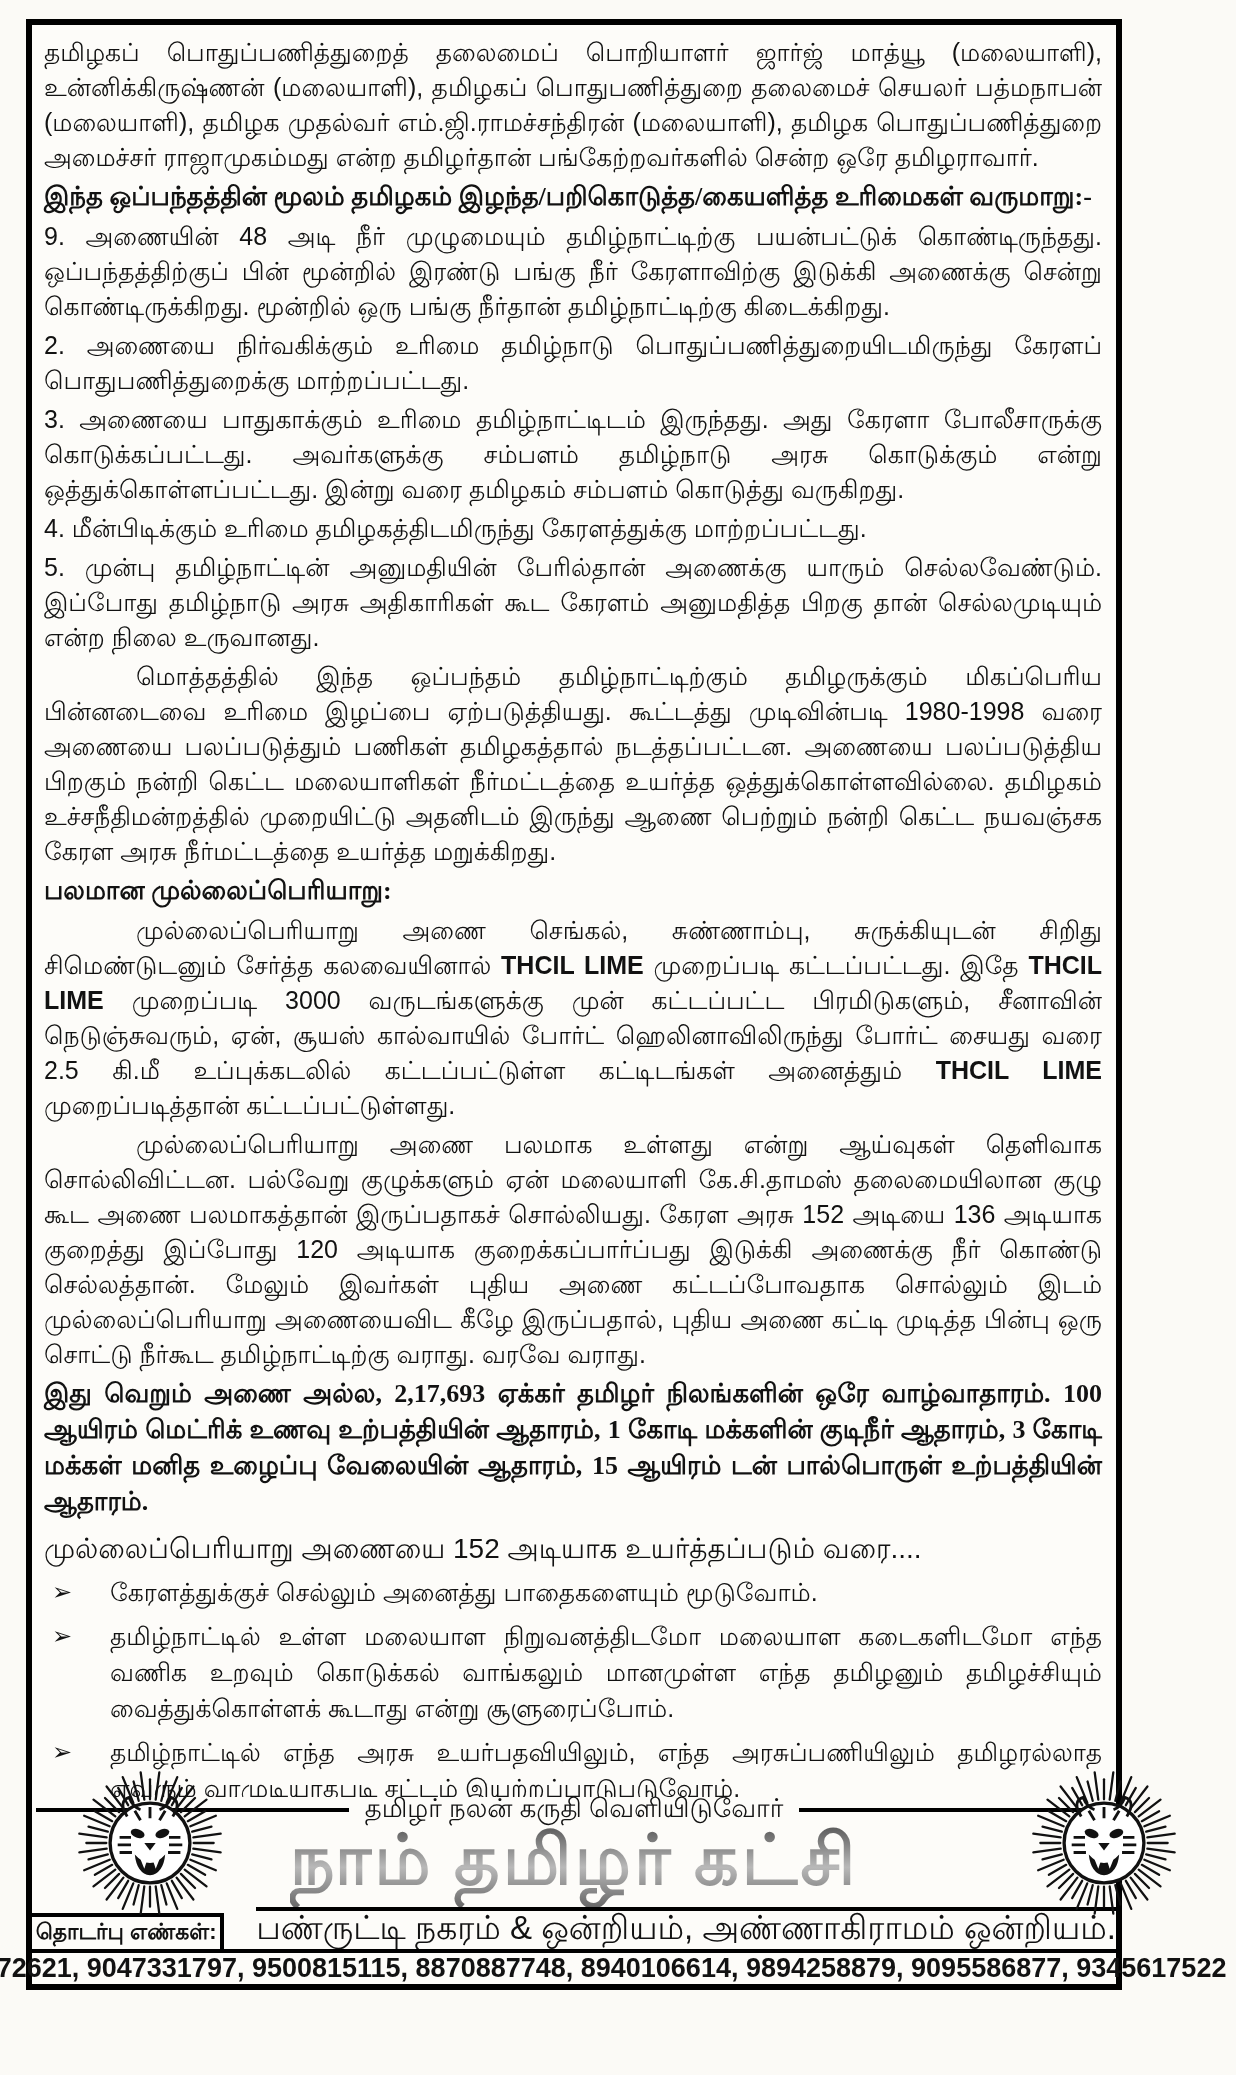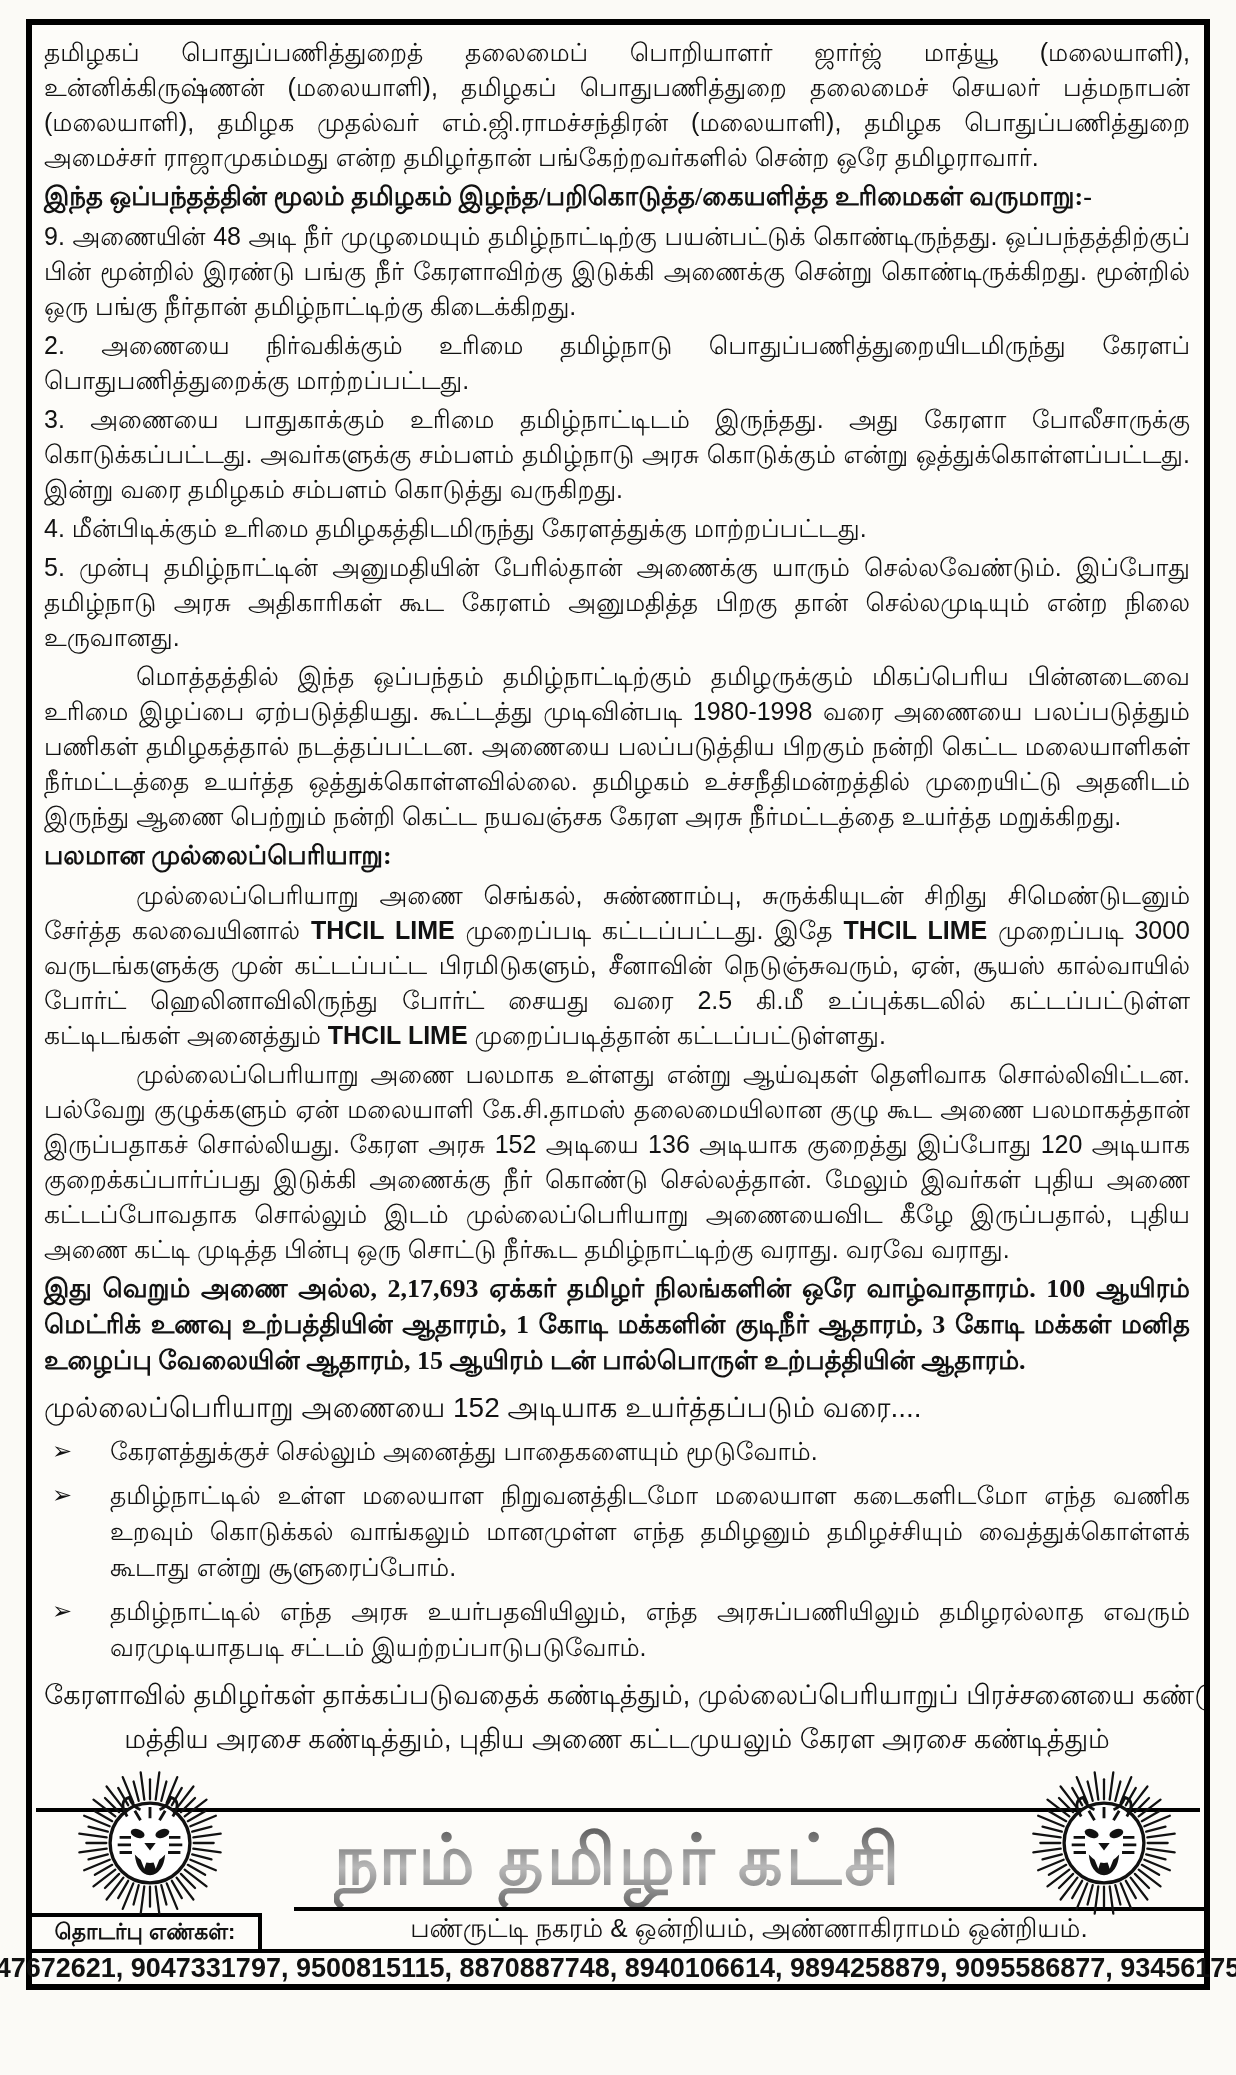--- a/index.html
+++ b/index.html
@@ -7,21 +7,21 @@
     position:relative;
     width:1236px;height:2075px;
     background:#fbfaf6;
     font-family:"Liberation Sans",sans-serif;
     color:#121212;
     overflow:hidden;
     margin:0 auto;
   }
   .outer{
     position:absolute;left:26px;top:19px;
-    width:1184px;height:1971px;
+    width:1096px;height:1971px;
     box-sizing:border-box;
     border:6px solid #000;
     display:flex;flex-direction:column;
     background:#fdfcf9;
   }
   .main-content{
     height:1772px;
     box-sizing:border-box;
     padding:10px 14px 0 12px;
     overflow:hidden;
@@ -114,21 +114,21 @@
     border-right:4px solid #000;
     display:flex;align-items:center;justify-content:center;
     font-size:22px;font-weight:bold;
     margin-top:6px;
   }
   .units-text{
     flex:1;
     box-sizing:border-box;
     border-top:4px solid #000;
     display:flex;align-items:center;justify-content:center;
-    font-size:26px;
+    font-size:33px;
     white-space:nowrap;
   }
   .phones-row{
     flex:1;
     box-sizing:border-box;
     border-top:4px solid #000;
     display:flex;align-items:center;justify-content:center;
     font-weight:bold;
     font-size:27px;
     letter-spacing:0;
@@ -262,20 +262,21 @@
       <div class="announcement">
         <div class="ann-line"><span>கேரளாவில் தமிழர்கள் தாக்கப்படுவதைக் கண்டித்தும், முல்லைப்பெரியாறுப் பிரச்சனையை கண்டுகொள்ளாத</span></div>
         <div class="ann-line"><span>மத்திய அரசை கண்டித்தும், புதிய அணை கட்டமுயலும் கேரள அரசை கண்டித்தும்</span></div>
 
       </div>
 
     </div>
 
     <div class="divider-row">
       <div class="rule"></div>
+      <div class="div-label">தமிழர் நலன் கருதி வெளியிடுவோர்</div>
       <div class="rule"></div>
     </div>
 
     <div class="title-row">
       <div class="party-name">நாம் தமிழர் கட்சி</div>
     </div>
 
     <div class="units-row">
       <div class="contact-box">தொடர்பு எண்கள்:</div>
       <div class="units-text">பண்ருட்டி நகரம் &amp; ஒன்றியம், அண்ணாகிராமம் ஒன்றியம்.</div>

